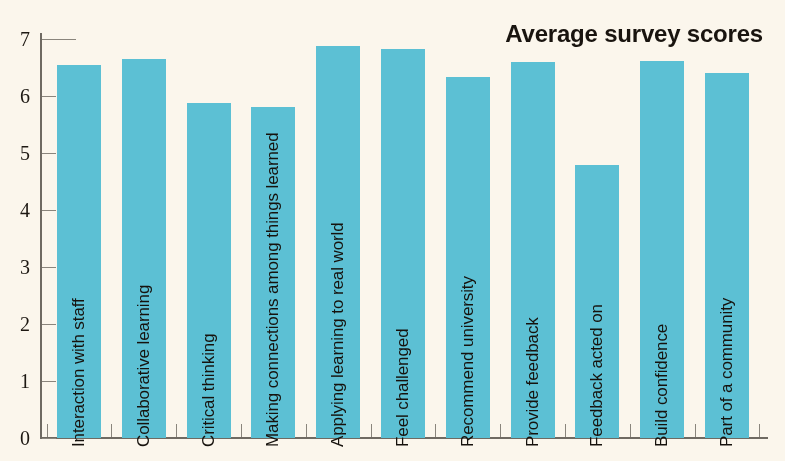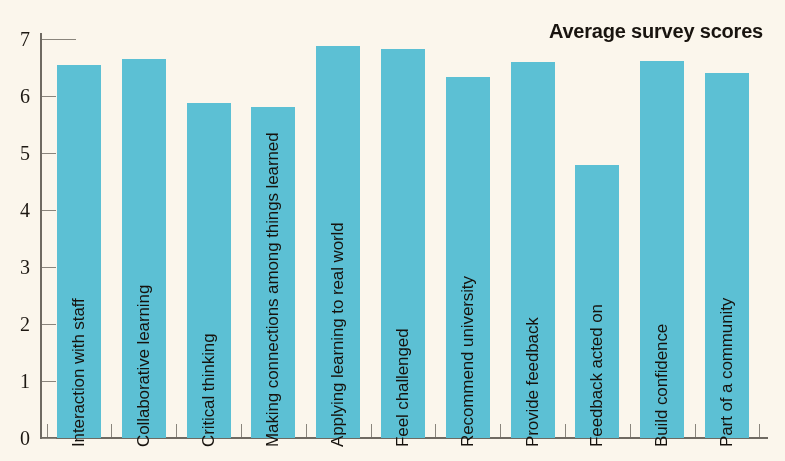--- a/index.html
+++ b/index.html
@@ -16,21 +16,21 @@
     font-family: "Liberation Sans", sans-serif;
   }
 
   
   #chart-title {
     position: absolute;
     right: 22px;
     top: 20px;
     font-family: "Liberation Sans", sans-serif;
     font-weight: bold;
-    font-size: 20px;
+    font-size: 24px;
     letter-spacing: -0.2px;
     color: #19140f;
     white-space: nowrap;
   }
 
   
   #plot {
     position: absolute;
     left: 0;
     top: 0;

